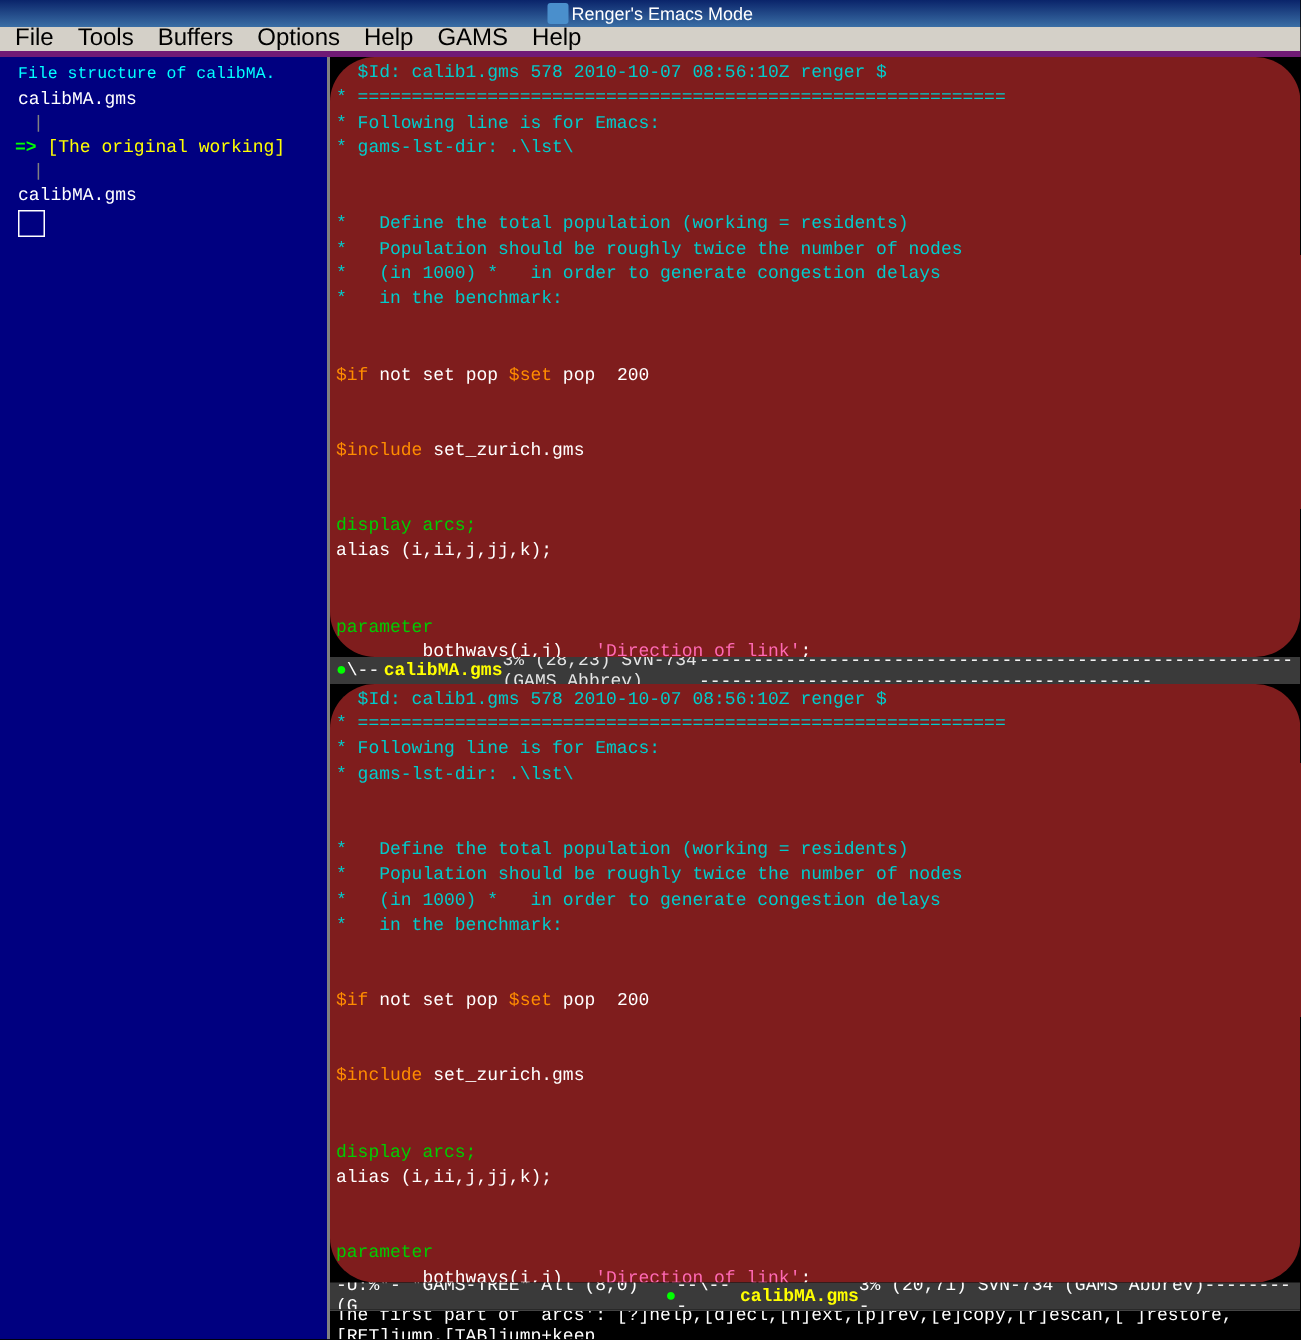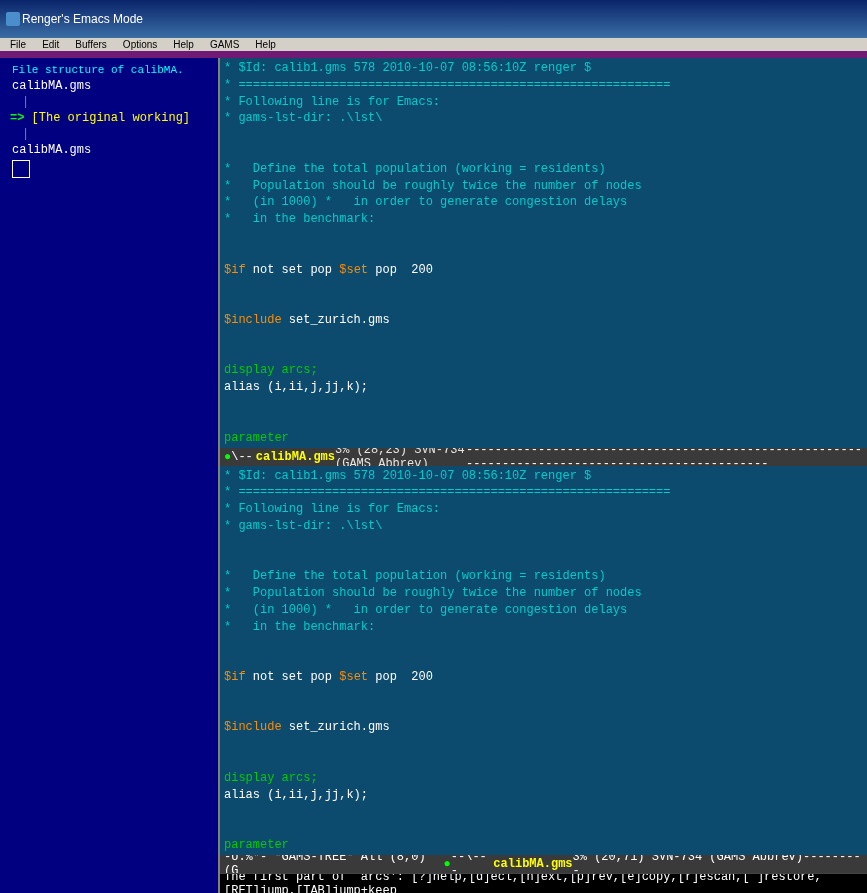--- a/index.html
+++ b/index.html
@@ -18,43 +18,44 @@
     
     #title-bar {
       background: linear-gradient(to bottom, #0a246a, #3a6ea5);
       color: #fff;
       font-family: 'Segoe UI', Arial, sans-serif;
       font-size: 12px;
       padding: 3px 6px;
       display: flex;
       align-items: center;
       gap: 2px;
-      height: 38px;
-      flex-shrink: 0;
+      height: 18px;
+      flex-shrink: 0;
+      justify-content: center;
     }
     #title-bar-icon {
       width: 14px;
       height: 14px;
       background: #4a8fcc;
       border-radius: 2px;
       flex-shrink: 0;
     }
 
     
     #menu-bar {
       background: #d4d0c8;
       color: #000;
       font-family: 'Segoe UI', Arial, sans-serif;
-      font-size: 10px;
+      font-size: 16px;
       display: flex;
       align-items: center;
       height: 20px;
       padding: 0 2px;
       flex-shrink: 0;
-      border-bottom: 7px solid #701a75;
+      border-bottom: 4px solid #701a75;
     }
     .menu-item {
       padding: 2px 8px;
       cursor: pointer;
       height: 100%;
       display: flex;
       align-items: center;
     }
 
     
@@ -111,26 +112,27 @@
       overflow: hidden;
       display: flex;
       flex-direction: column;
       position: relative;
     }
 
     .code-content {
       flex: 1;
       overflow: hidden;
       padding: 2px 4px;
-      background: #0c4a6e;
+      background: #7f1d1d;
       color: #fff;
       font-size: 12px;
       line-height: 1.4;
       white-space: pre;
       font-family: 'Courier New', Courier, monospace;
+      border-radius: 30px;
     }
 
     
     .status-bar-divider {
       background: #3a3a3a;
       color: #fff;
       font-family: 'Courier New', Courier, monospace;
       font-size: 12px;
       padding: 1px 4px;
       display: flex;
@@ -165,21 +167,21 @@
 </head>
 <body>
 
 <div id="title-bar">
   <div id="title-bar-icon"></div>
   <span>Renger's Emacs Mode</span>
 </div>
 
 <div id="menu-bar">
   <div class="menu-item">File</div>
-  <div class="menu-item">Edit</div>
+  <div class="menu-item">Tools</div>
   <div class="menu-item">Buffers</div>
   <div class="menu-item">Options</div>
   <div class="menu-item">Help</div>
   <div class="menu-item">GAMS</div>
   <div class="menu-item">Help</div>
 </div>
 
 <div id="main">
 
   <div id="sidebar">

